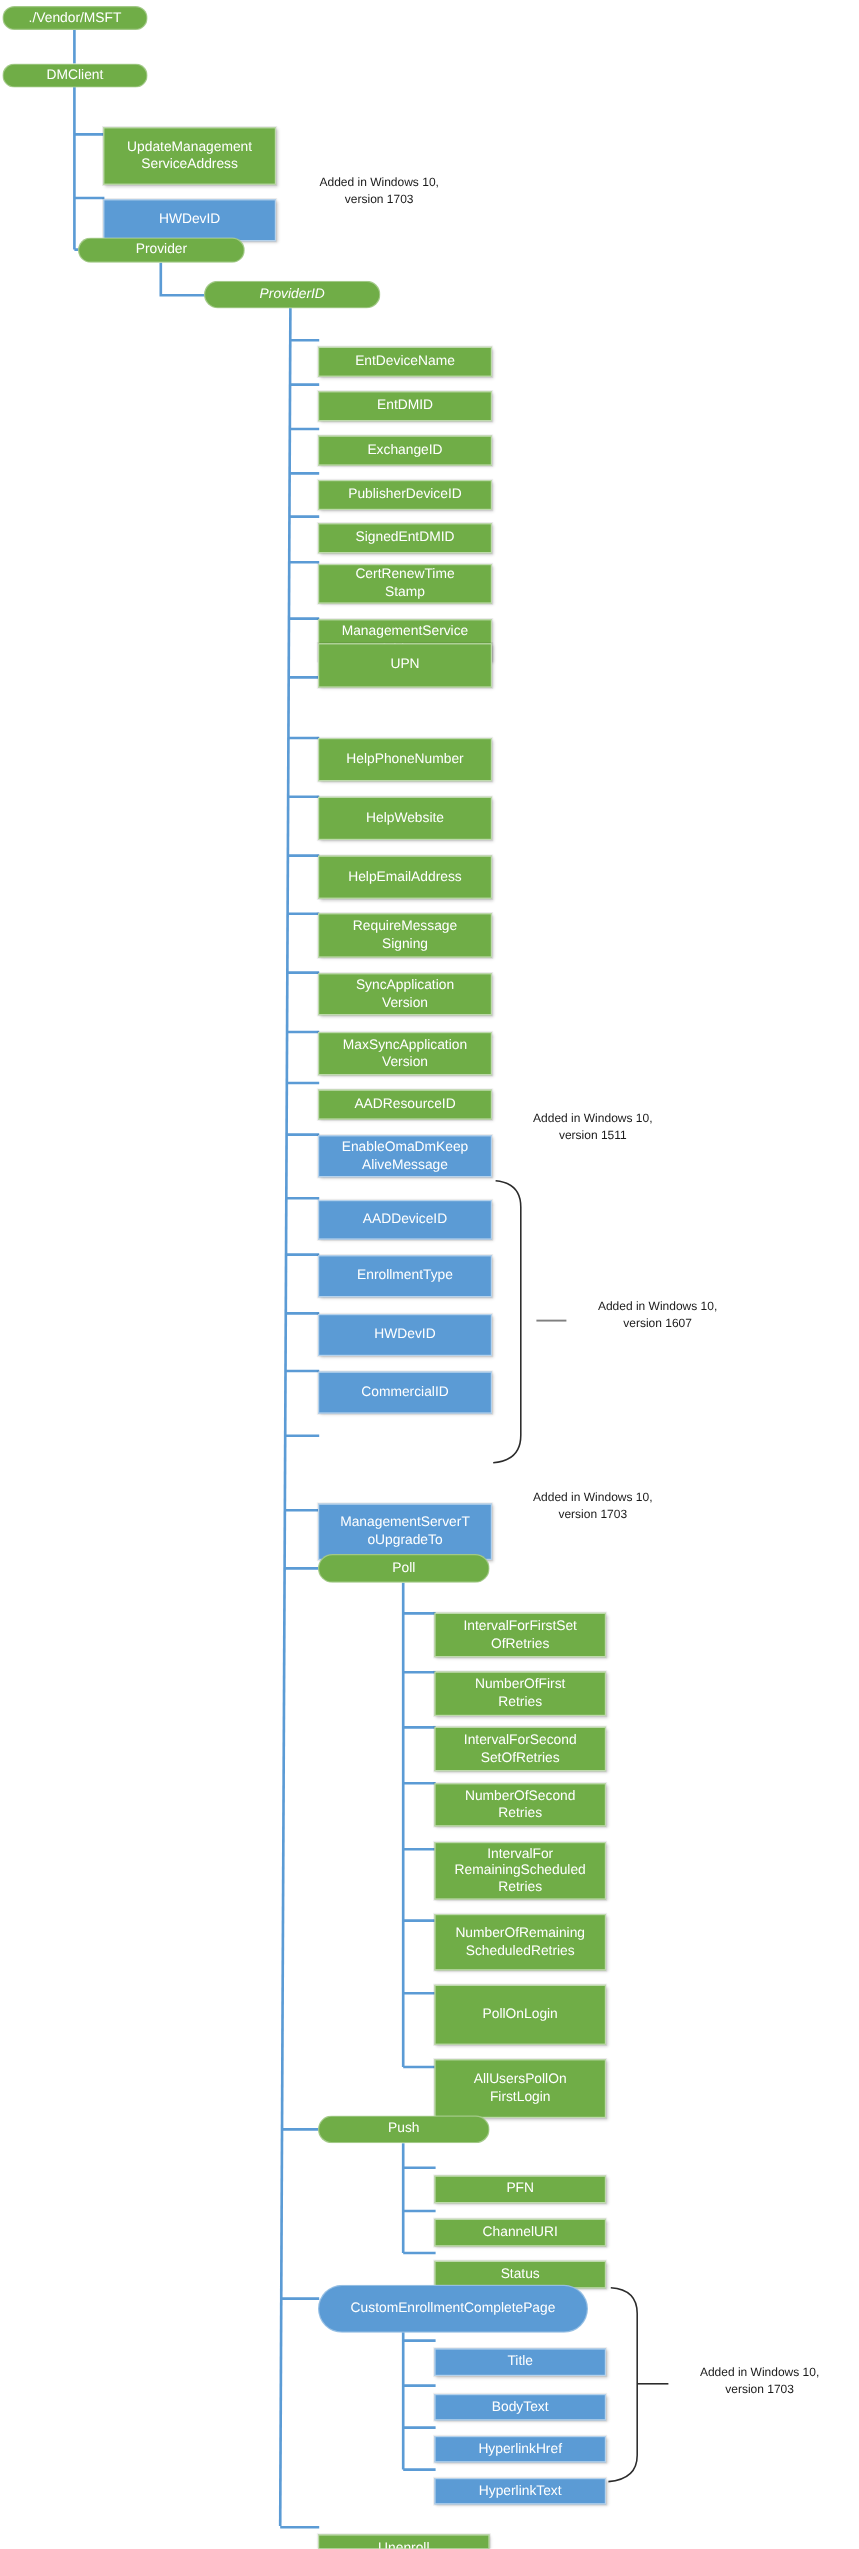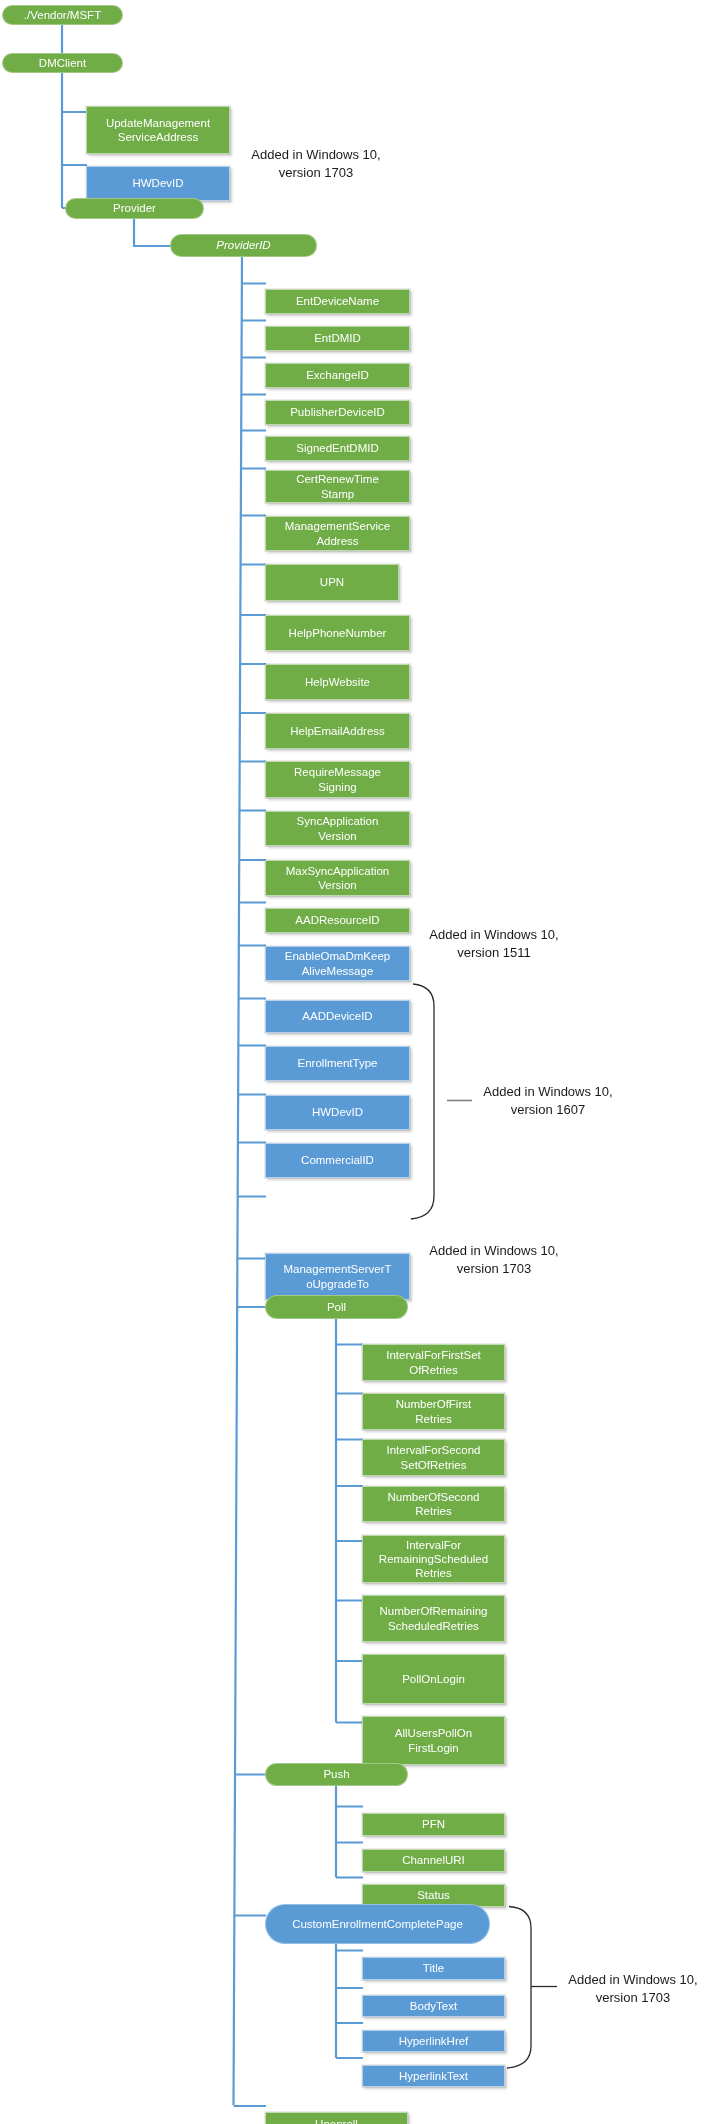--- a/index.html
+++ b/index.html
@@ -27,21 +27,21 @@
     border:1px solid rgba(255,255,255,0.55);
     box-shadow:0 0 0 1px rgba(0,0,0,0.07), 1.5px 1.5px 2.5px rgba(0,0,0,0.18);
     margin-top:18px;
   }
   .pill{border-radius:999px;border:1px solid rgba(255,255,255,0.35);}
   .green{background:var(--green);}
   .blue{background:var(--blue);}
   .italic{font-style:italic;}
   .annotation{
     position:absolute;color:var(--annotation);
-    font-size:13px;line-height:1.35;text-align:center;white-space:pre-line;
+    font-size:10px;line-height:1.35;text-align:center;white-space:pre-line;
   }
 </style>
 </head>
 <body>
 
 <div class="canvas">
 
   <svg class="wires" width="716" height="2124" viewBox="0 0 716 2124">
     <path class="connector" d="M62,25 V53 M62,72 V208 M62,112 H87 M62,165 H87 M62,208 H66"></path>
     <path class="connector" d="M134,219 V246 H171"></path>
@@ -66,21 +66,21 @@
 
   <div class="node rect green" style="left:265px;top:271px;width:145px;height:25px">EntDeviceName</div>
   <div class="node rect green" style="left:265px;top:308px;width:145px;height:25px">EntDMID</div>
   <div class="node rect green" style="left:265px;top:345px;width:145px;height:25px">ExchangeID</div>
   <div class="node rect green" style="left:265px;top:382px;width:145px;height:25px">PublisherDeviceID</div>
   <div class="node rect green" style="left:265px;top:418px;width:145px;height:25px">SignedEntDMID</div>
   <div class="node rect green" style="left:265px;top:452px;width:145px;height:33px">CertRenewTime
 Stamp</div>
   <div class="node rect green" style="left:265px;top:498px;width:145px;height:35px">ManagementService
 Address</div>
-  <div class="node rect green" style="left:265px;top:546px;width:134px;height:37px">UPN</div>
+  <div class="node rect green" style="left:265px;top:518px;width:145px;height:37px">UPN</div>
   <div class="node rect green" style="left:265px;top:597px;width:145px;height:36px">HelpPhoneNumber</div>
   <div class="node rect green" style="left:265px;top:646px;width:145px;height:36px">HelpWebsite</div>
   <div class="node rect green" style="left:265px;top:695px;width:145px;height:36px">HelpEmailAddress</div>
   <div class="node rect green" style="left:265px;top:743px;width:145px;height:37px">RequireMessage
 Signing</div>
   <div class="node rect green" style="left:265px;top:793px;width:145px;height:35px">SyncApplication
 Version</div>
   <div class="node rect green" style="left:265px;top:842px;width:145px;height:36px">MaxSyncApplication
 Version</div>
   <div class="node rect green" style="left:265px;top:890px;width:145px;height:25px">AADResourceID</div>

